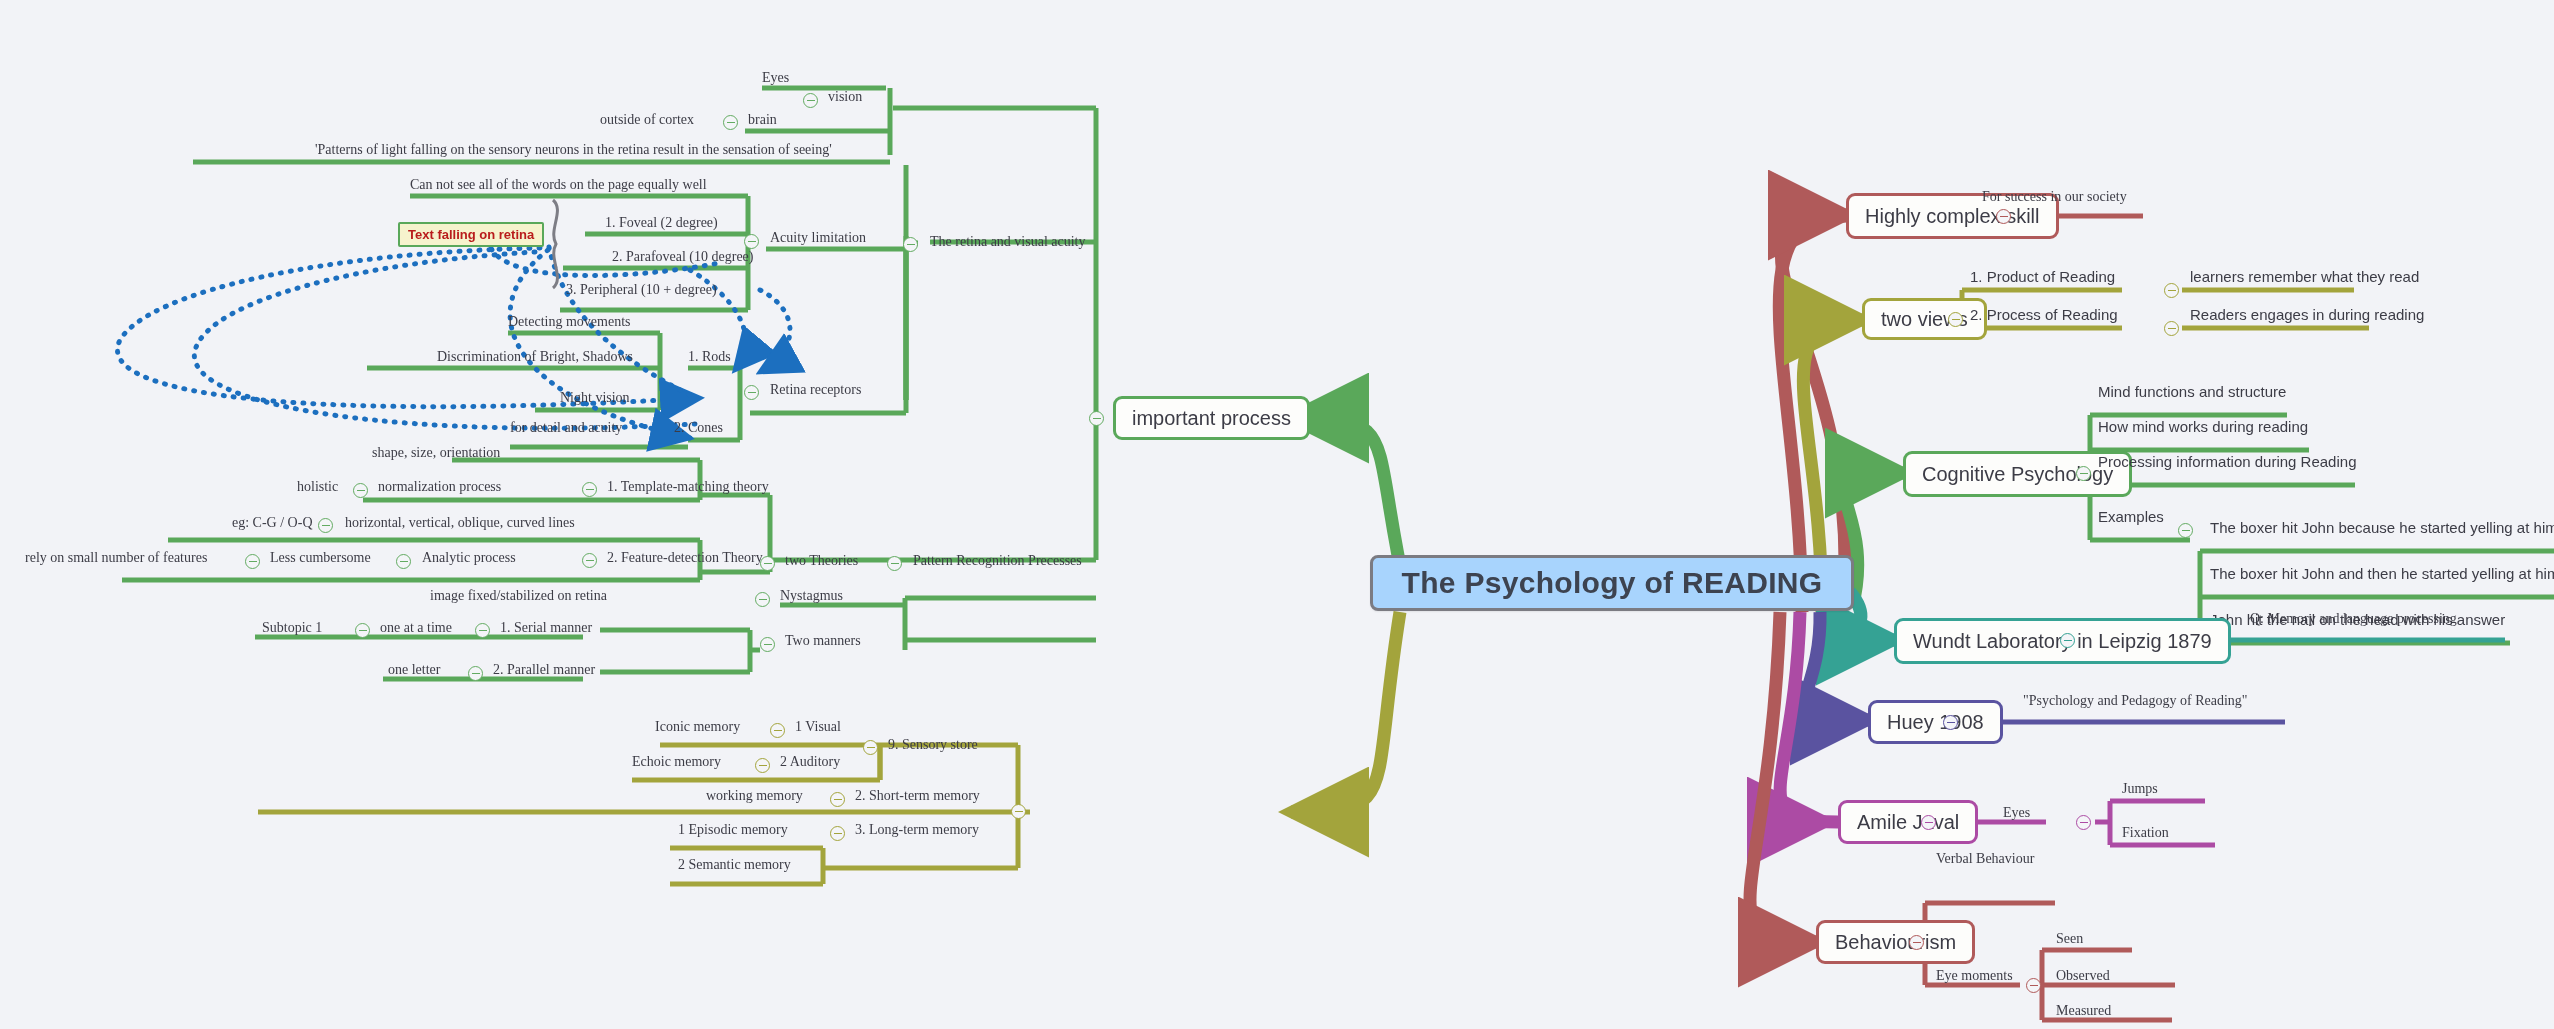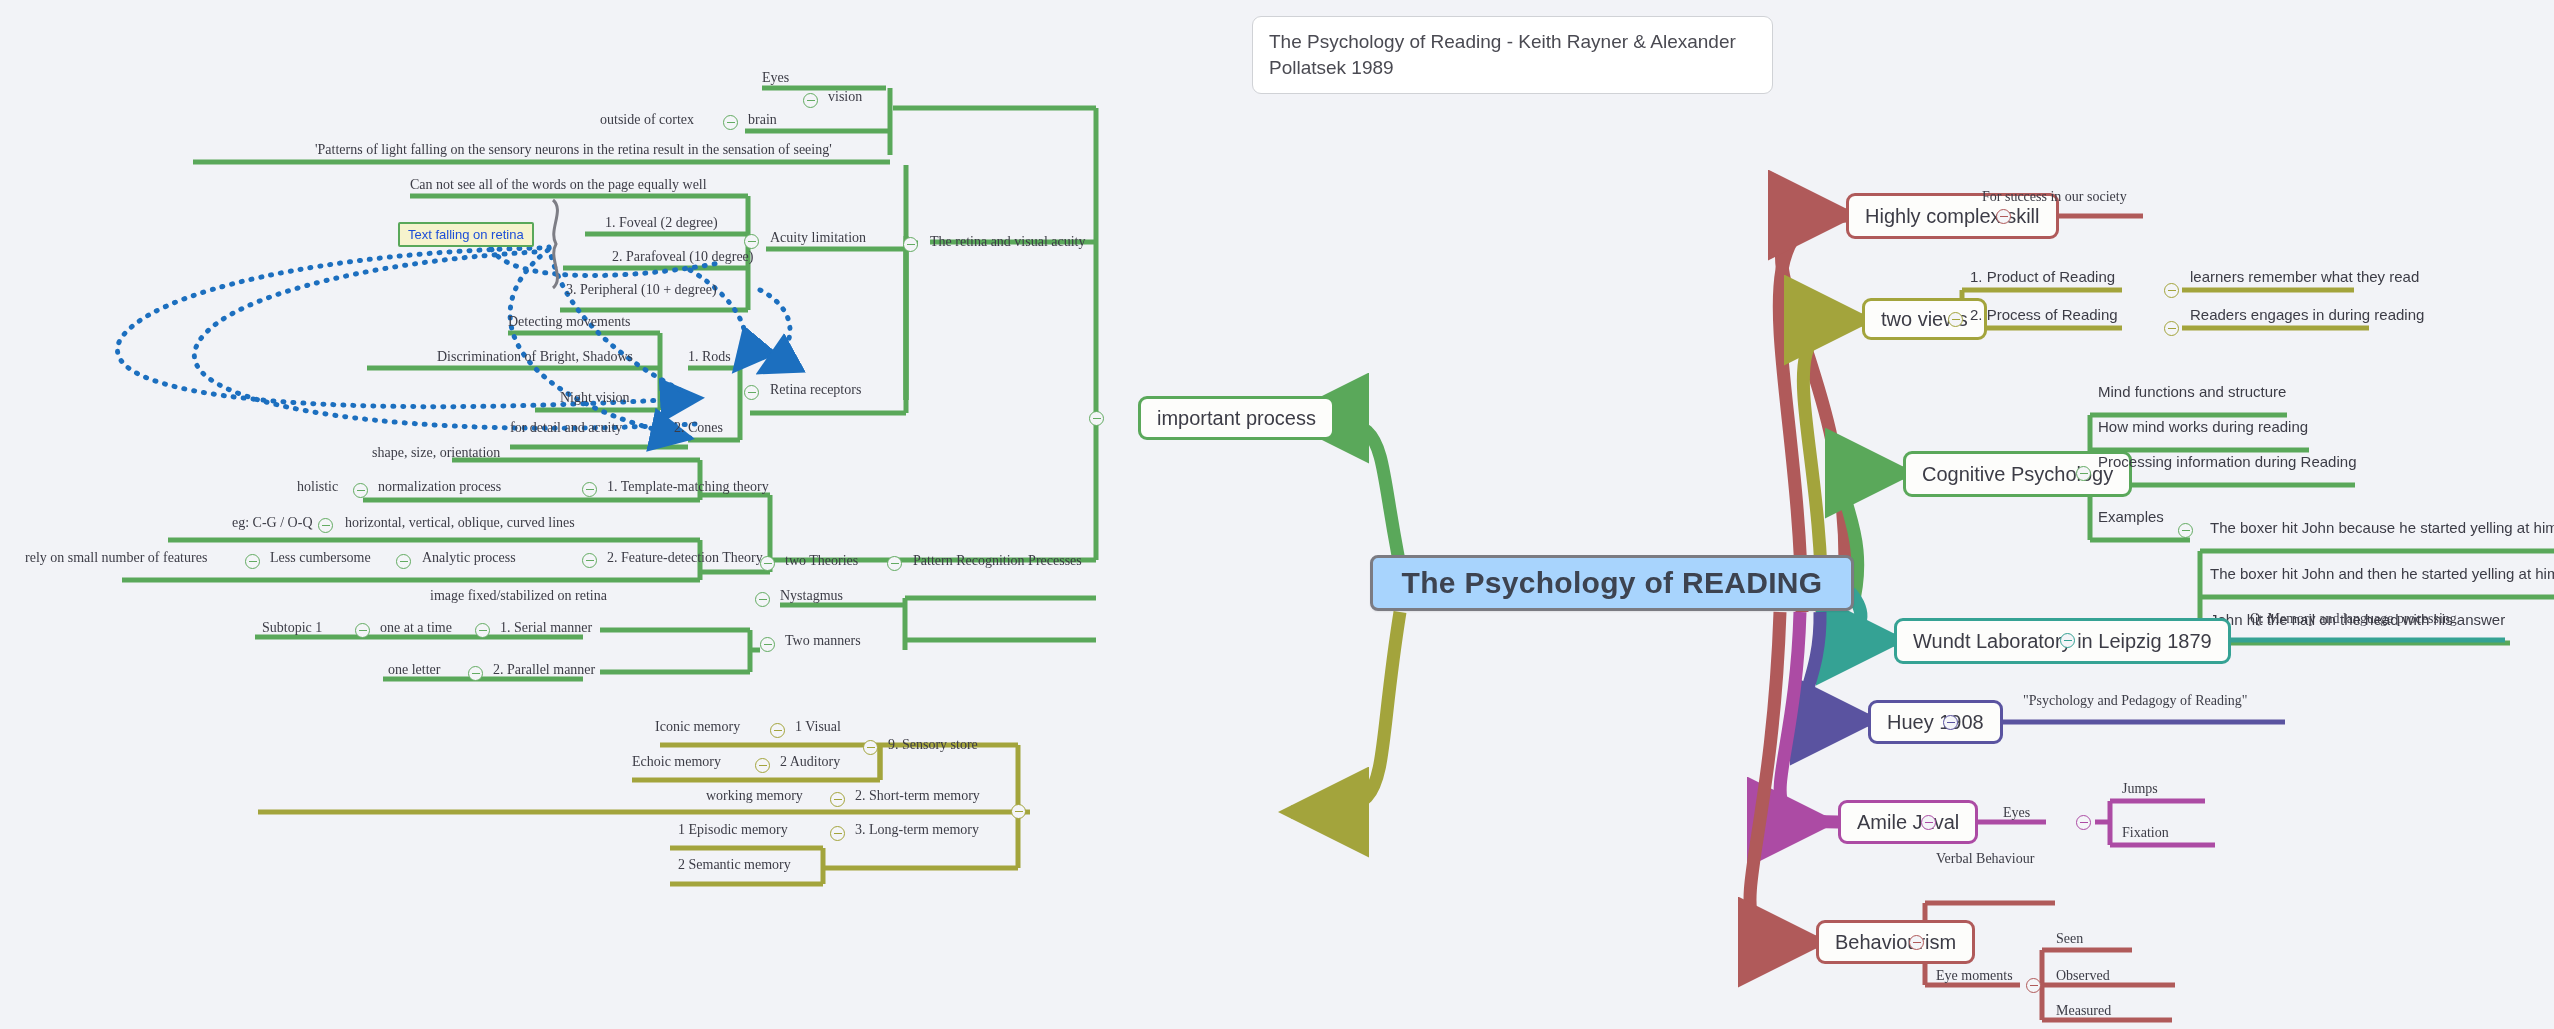--- a/index.html
+++ b/index.html
@@ -64,21 +64,21 @@
   .toggle.teal{border-color:#35a294;}
   .toggle.teal:after{background:#35a294;}
   .toggle.purple{border-color:#5a53a0;}
   .toggle.purple:after{background:#5a53a0;}
   .toggle.magenta{border-color:#ac4ba4;}
   .toggle.magenta:after{background:#ac4ba4;}
 
   
   .notebox{
     border:2px solid #5aa85a;background:#f6f3cd;
-    padding:3px 8px;font-size:13px;color:#1d4ed8;border-radius:2px;
+    padding:3px 8px;font-size:13px;color:#b91c1c;border-radius:2px;font-weight:bold;
   }
 
   
   .titlecard{
     position:absolute;left:1252px;top:16px;width:521px;min-height:60px;
     border:1px solid #d0d2d6;border-radius:9px;background:#ffffff;
     padding:12px 16px;box-sizing:border-box;
     font-size:19px;line-height:26px;color:#4a4a52;
     white-space:normal;
   }
@@ -284,21 +284,20 @@
   <path d="M540,248 C330,252 150,290 120,340 C90,400 330,420 700,398" fill="none" stroke="#1c6fbf" stroke-width="5" stroke-dasharray="1 9" stroke-linecap="round" marker-end="url(#ar-blue)"></path>
   <path d="M535,252 C360,262 210,300 195,350 C180,410 420,440 695,424" fill="none" stroke="#1c6fbf" stroke-width="5" stroke-dasharray="1 9" stroke-linecap="round"></path>
   <path d="M548,250 C470,310 510,400 690,438" fill="none" stroke="#1c6fbf" stroke-width="5" stroke-dasharray="1 9" stroke-linecap="round" marker-end="url(#ar-blue)"></path>
   <path d="M549,247 C560,300 600,350 690,395" fill="none" stroke="#1c6fbf" stroke-width="5" stroke-dasharray="1 9" stroke-linecap="round"></path>
   <path d="M690,270 C740,300 760,340 735,370" fill="none" stroke="#1c6fbf" stroke-width="5" stroke-dasharray="1 9" stroke-linecap="round" marker-end="url(#ar-blue)"></path>
   <path d="M760,290 C800,310 800,350 760,372" fill="none" stroke="#1c6fbf" stroke-width="5" stroke-dasharray="1 9" stroke-linecap="round" marker-end="url(#ar-blue)"></path>
 
   <path d="M553,200 C565,210 548,230 556,244 C548,258 565,278 553,288" fill="none" stroke="#7d7d85" stroke-width="3"></path>
 </svg>
 
-<div class="titlecard">The Psychology of Reading - Keith Rayner &amp; Alexander Pollatsek 1989</div>
 
 <div class="node boxnode root">The Psychology of READING</div>
 
 <div class="node boxnode" style="left:1846px;top:193px;height:46px;border:3px solid #b05a5a;">
   <span class="lbl20">Highly complex skill</span>
 </div>
 <div class="toggle red" style="left:1996px;top:209px;"></div>
 <div class="node ul" style="left:1980px;top:184px;height:28px;">
   <span class="lbl14">For success in our society</span>
 </div>
@@ -394,21 +393,21 @@
 <div class="node" style="left:2056px;top:929px;">
   <span class="lbl14">Seen</span>
 </div>
 <div class="node" style="left:2056px;top:966px;">
   <span class="lbl14">Observed</span>
 </div>
 <div class="node" style="left:2056px;top:1001px;">
   <span class="lbl14">Measured</span>
 </div>
 
-<div class="node boxnode" style="left:1113px;top:396px;height:44px;border:3px solid #5aa85a;margin-left:25px;">
+<div class="node boxnode" style="left:1113px;top:396px;height:44px;border:3px solid #5aa85a;">
   <span class="lbl20">important process</span>
 </div>
 <div class="toggle green" style="left:1089px;top:411px;"></div>
 
 <div class="node" style="left:828px;top:87px;">
   <span class="lbl14">vision</span>
 </div>
 <div class="toggle green" style="left:803px;top:93px;"></div>
 <div class="node" style="left:748px;top:110px;">
   <span class="lbl14">brain</span>

